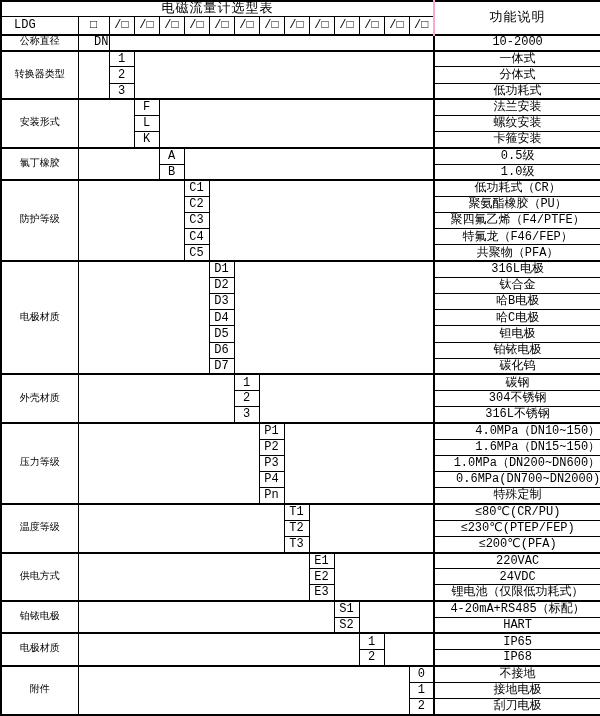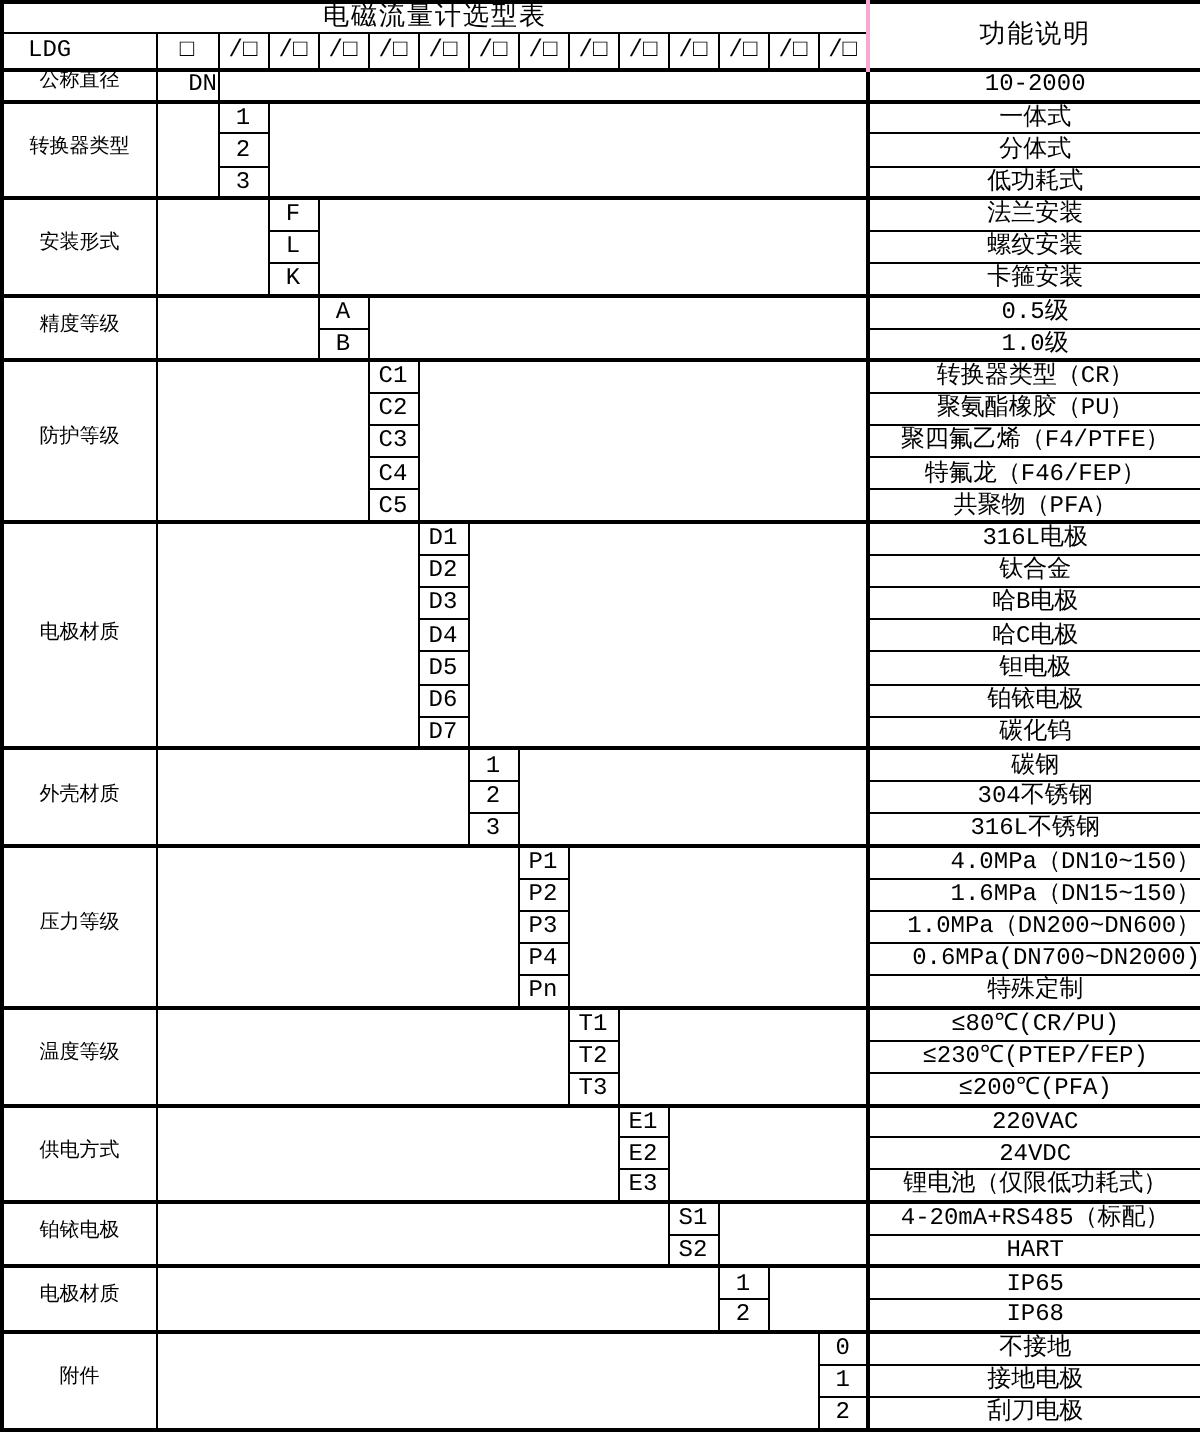--- a/index.html
+++ b/index.html
@@ -33,21 +33,21 @@
   .title-cell {
     font-size: 13px;
     font-weight: normal;
     letter-spacing: 1px;
   }
   .fn-header {
     font-size: 13px;
     border-left: 2px solid #f9a8d4;
     letter-spacing: 1px;
   }
-  .fn-cell { border-left: 2px solid #000; font-family: Liberation Mono, monospace; }
+  .fn-cell { border-left: 2px solid #000; }
   .label-cell { font-size: 10px; }
   .code { font-size: 12px; }
   .left { text-align: right; padding-left: 8px; }
   .model-prefix { text-align: left; padding-left: 12px; }
   .bt2 { border-top: 2px solid #000; }
   .gap { background: #fff; }
 </style>
 </head>
 <body>
 
@@ -124,36 +124,36 @@
       </tr>
       <tr>
         <td class="code">L</td>
         <td class="fn-cell">螺纹安装</td>
       </tr>
       <tr>
         <td class="code">K</td>
         <td class="fn-cell">卡箍安装</td>
       </tr>
       <tr>
-        <td class="label-cell bt2" rowspan="2">精度等级</td>
+        <td class="label-cell bt2" rowspan="2">氯丁橡胶</td>
         <td class="gap bt2" rowspan="2" colspan="3"></td>
         <td class="code bt2">A</td>
         <td class="gap bt2" rowspan="2" colspan="10"></td>
         <td class="fn-cell bt2">0.5级</td>
       </tr>
       <tr>
         <td class="code">B</td>
         <td class="fn-cell">1.0级</td>
       </tr>
       <tr>
         <td class="label-cell bt2" rowspan="5">防护等级</td>
         <td class="gap bt2" rowspan="5" colspan="4"></td>
         <td class="code bt2">C1</td>
         <td class="gap bt2" rowspan="5" colspan="9"></td>
-        <td class="fn-cell bt2">转换器类型（CR）</td>
+        <td class="fn-cell bt2">低功耗式（CR）</td>
       </tr>
       <tr>
         <td class="code">C2</td>
         <td class="fn-cell">聚氨酯橡胶（PU）</td>
       </tr>
       <tr>
         <td class="code">C3</td>
         <td class="fn-cell">聚四氟乙烯（F4/PTFE）</td>
       </tr>
       <tr>

